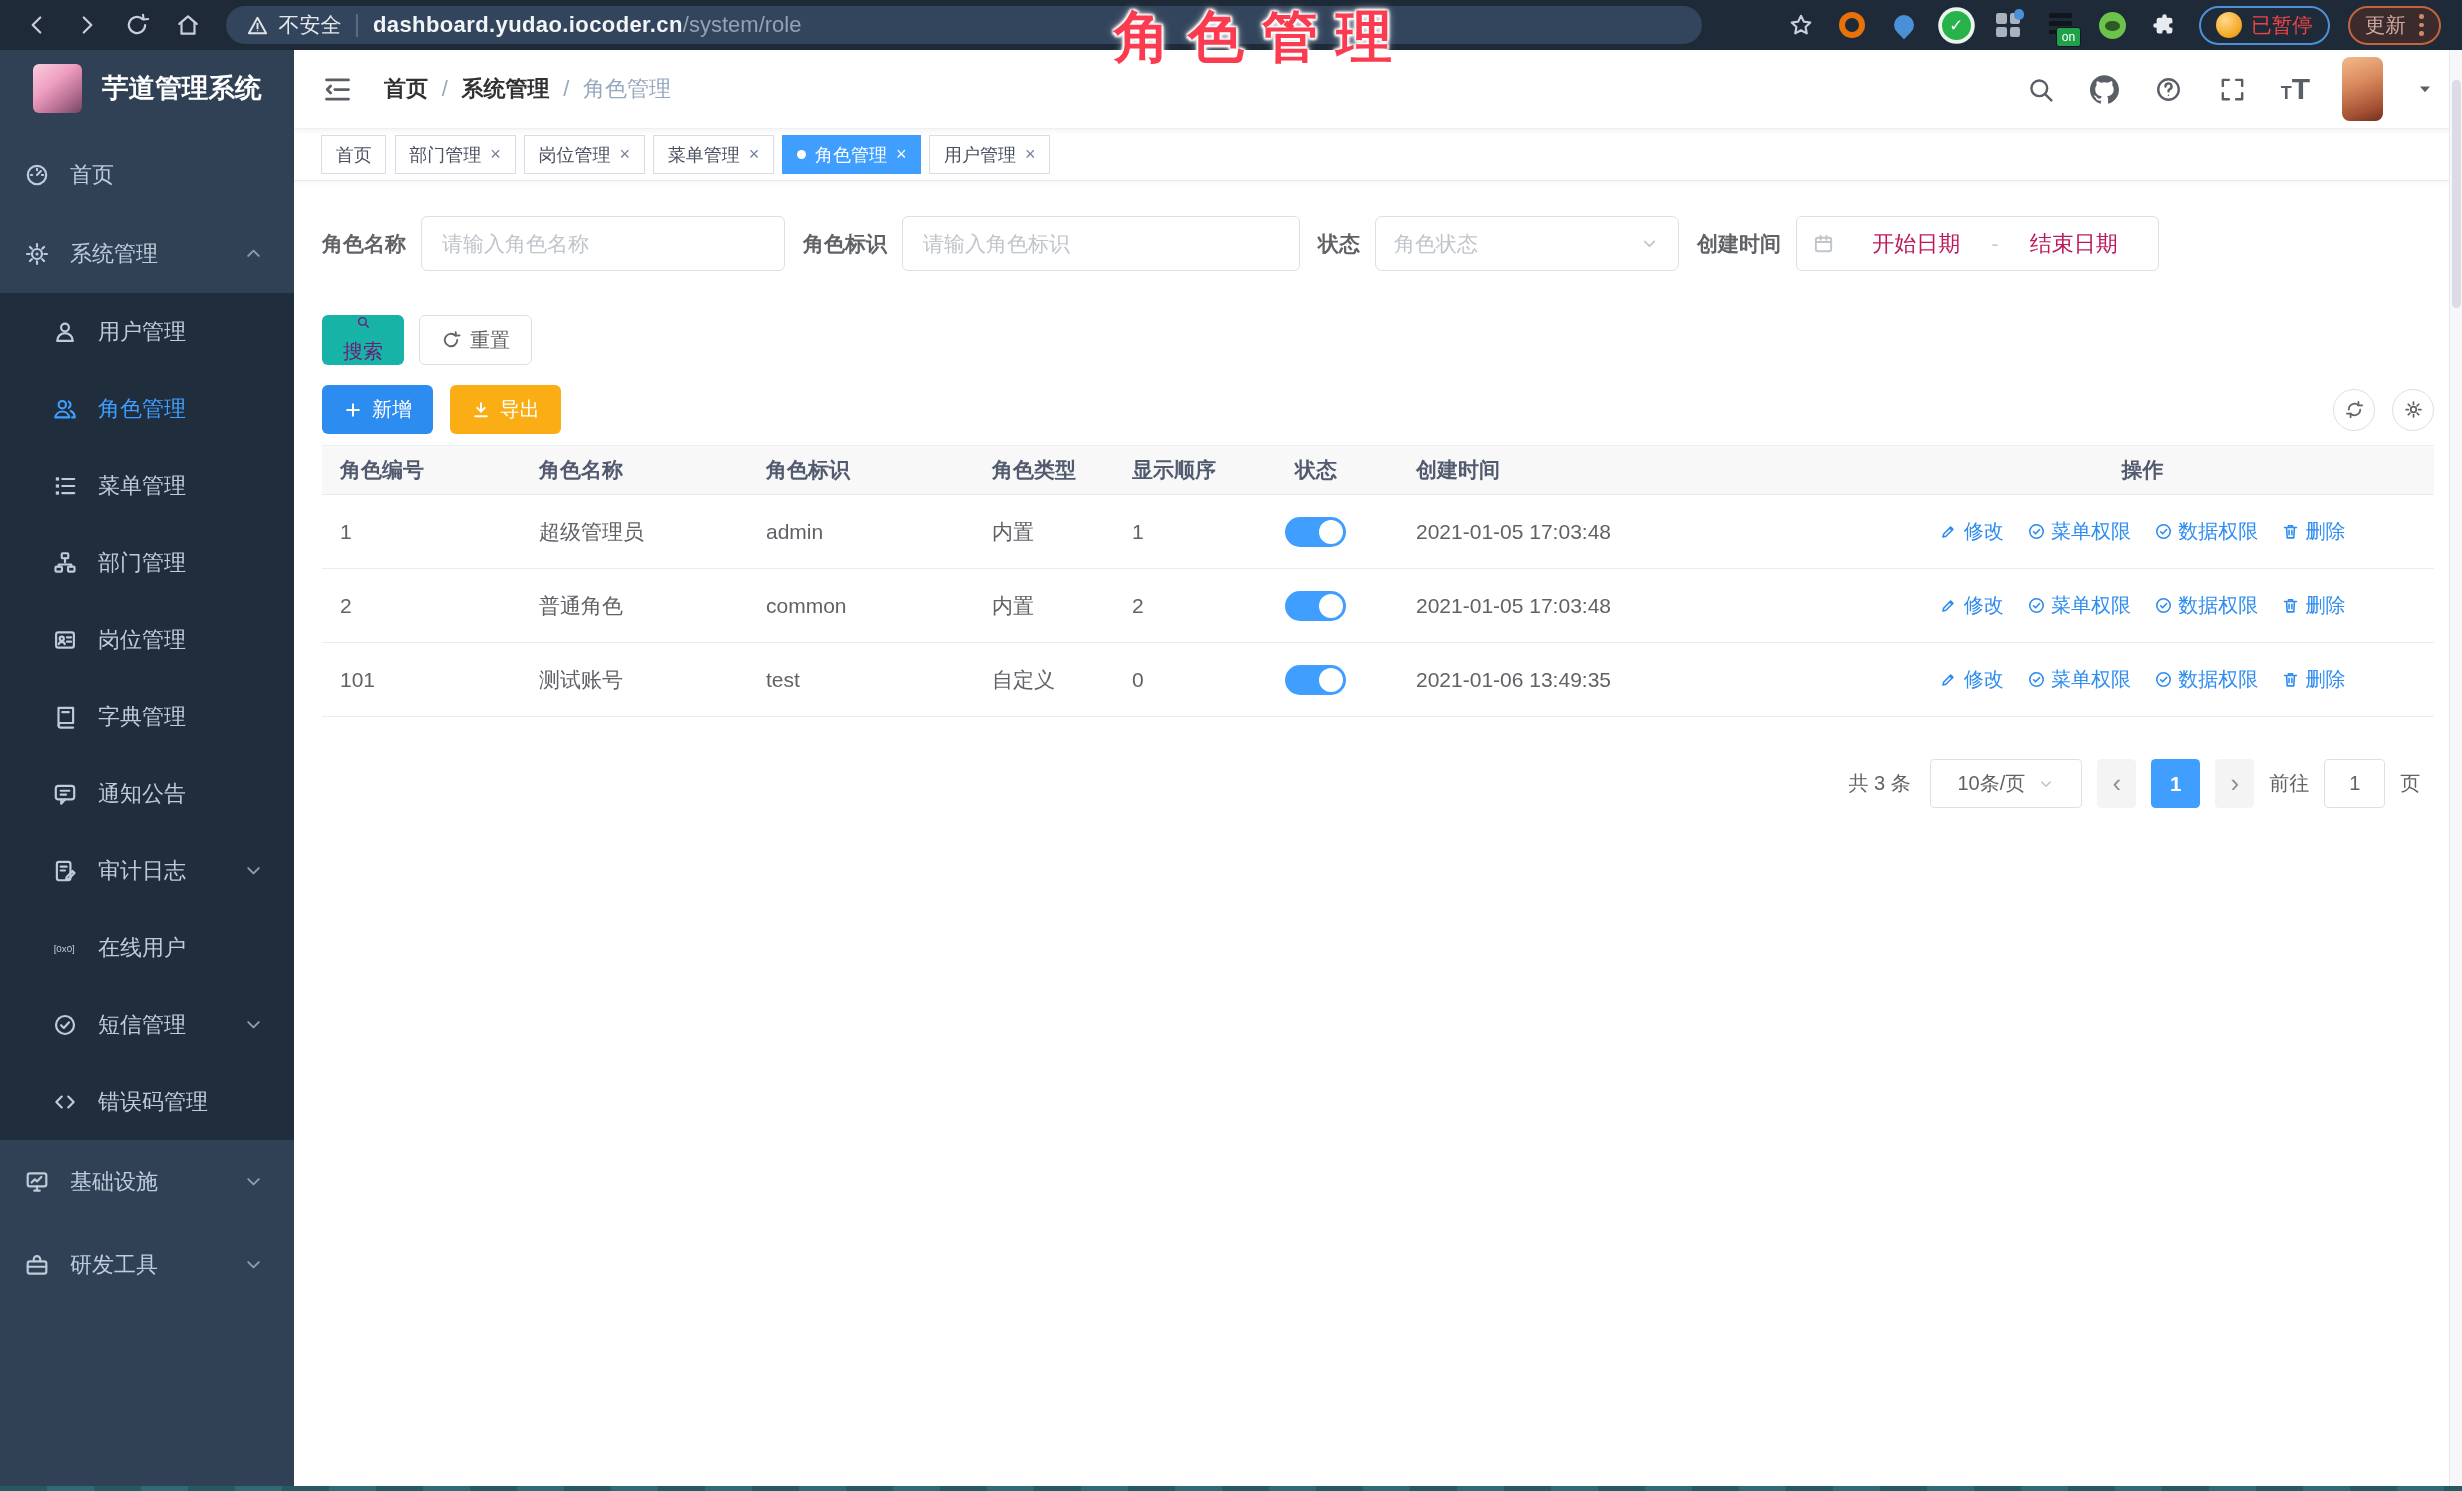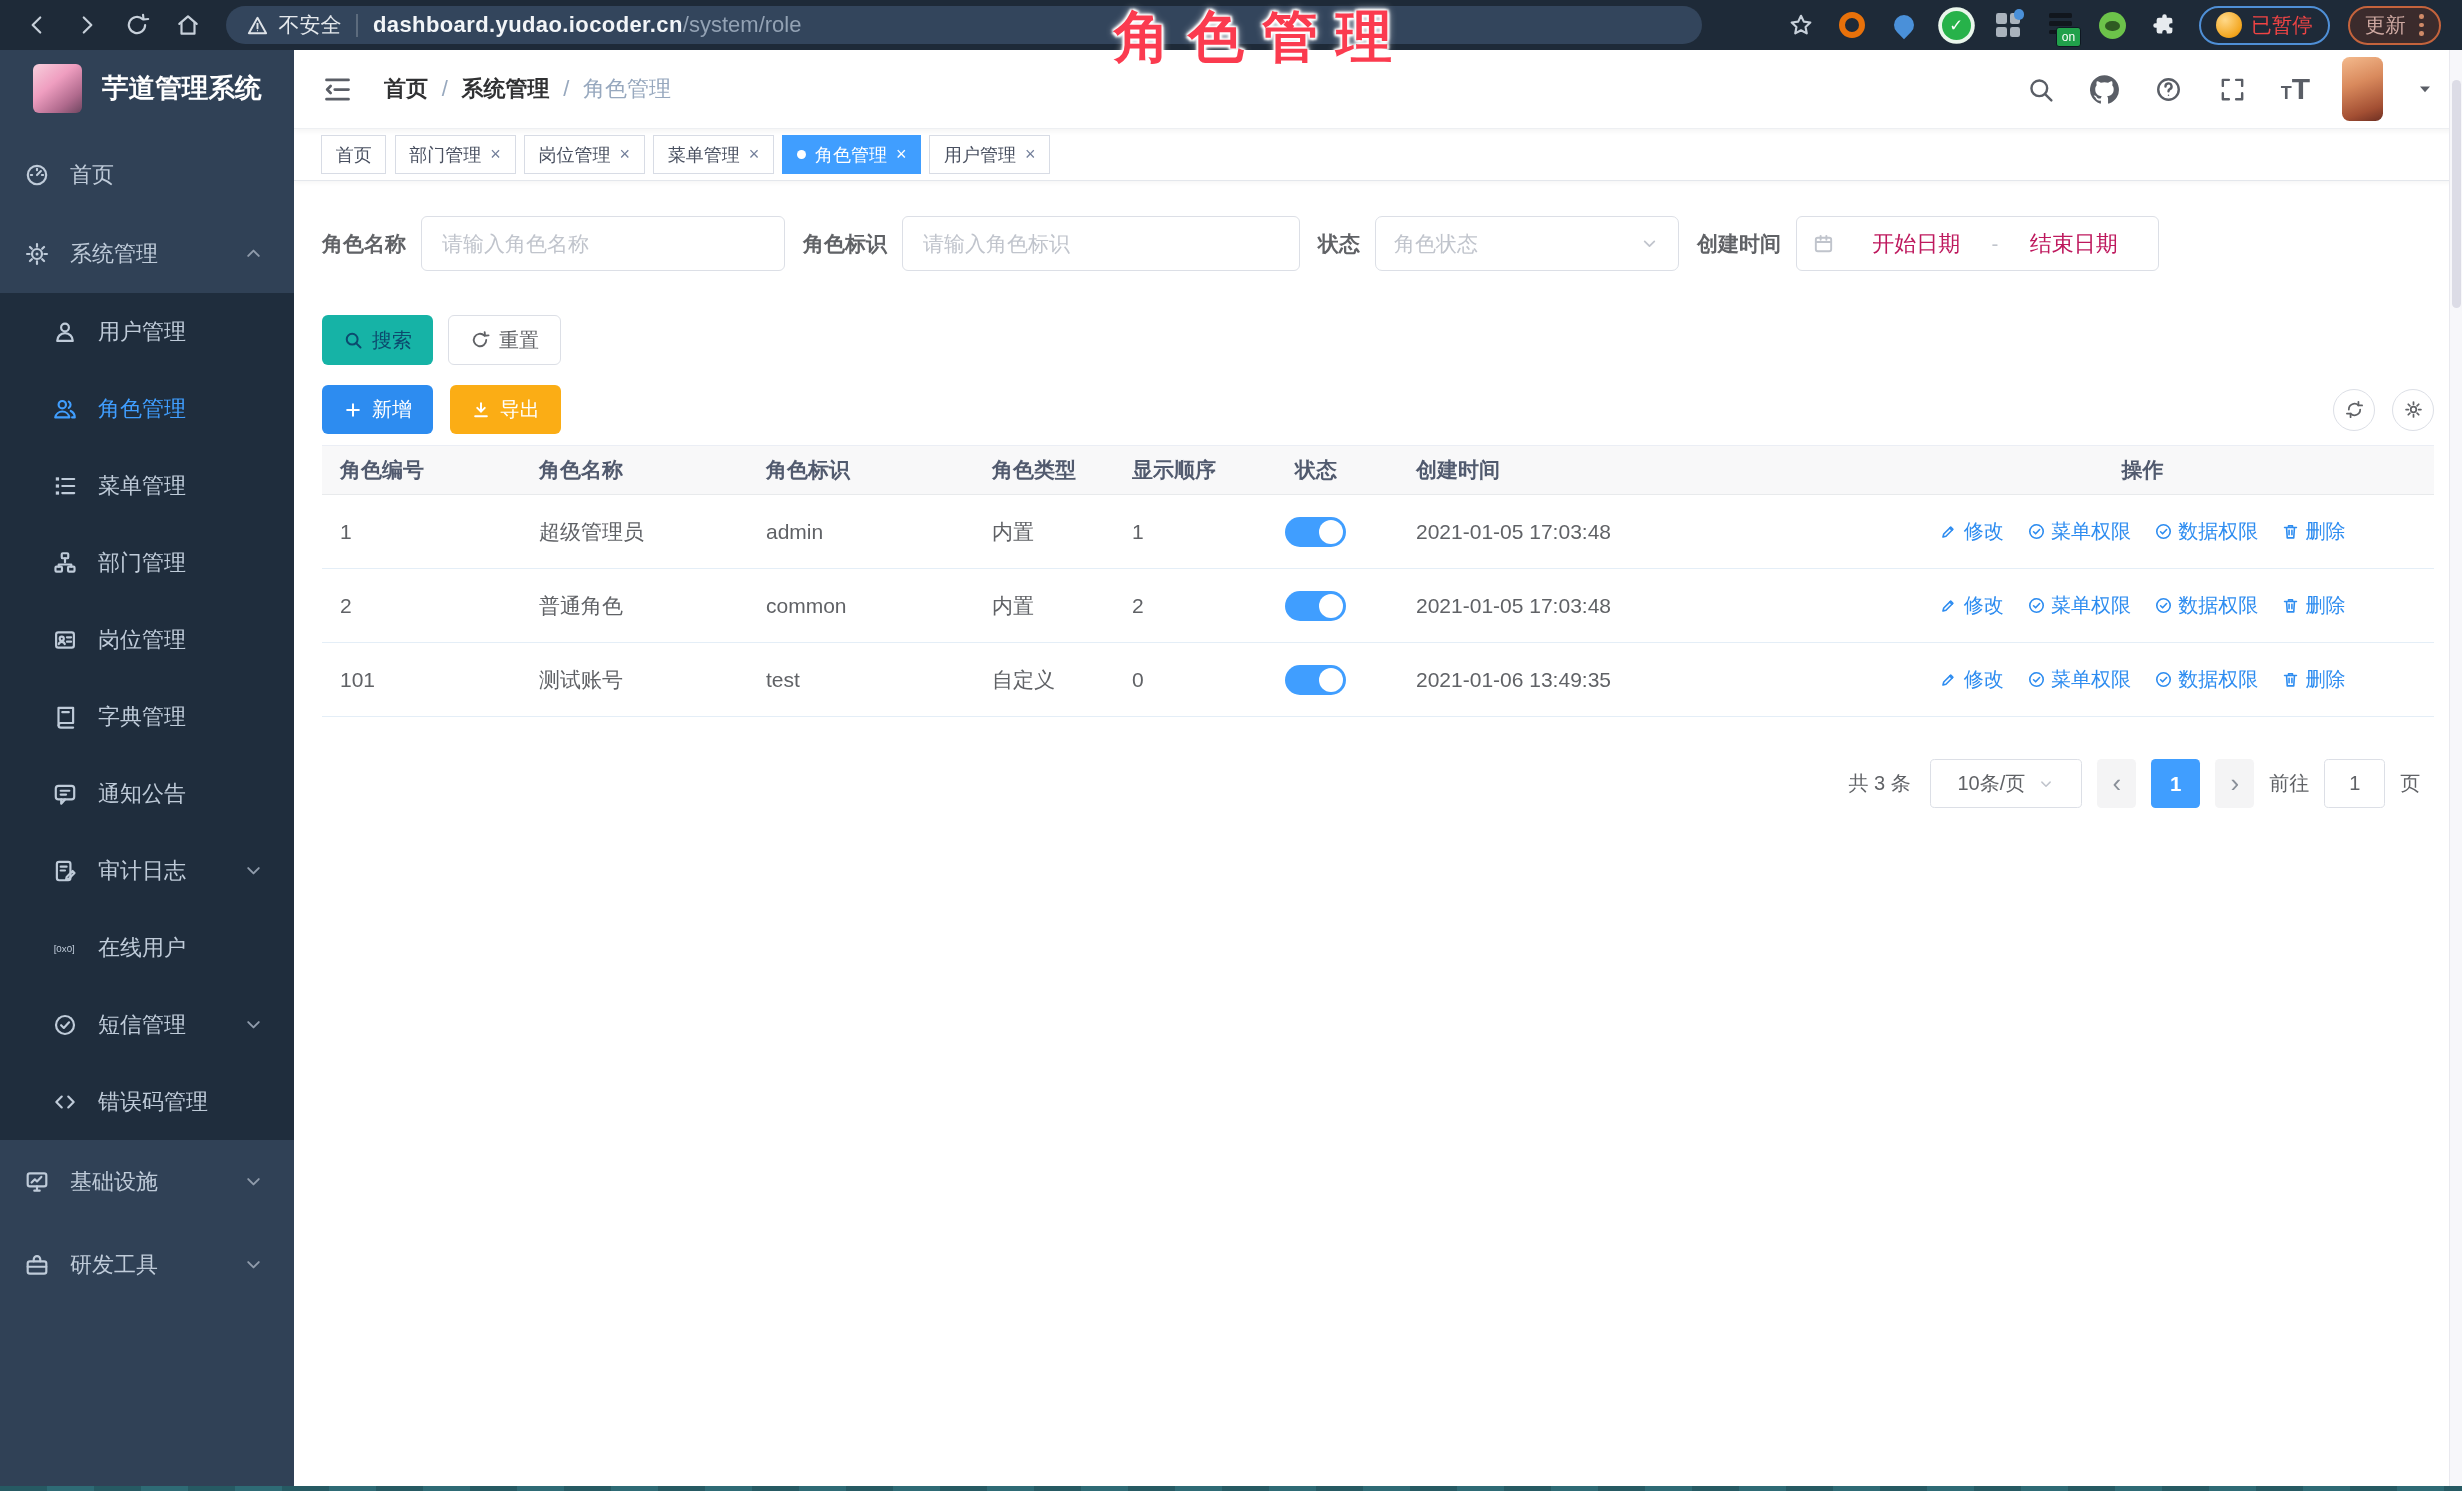--- a/index.html
+++ b/index.html
@@ -102,21 +102,21 @@
   .date-box .cal { width:23px; height:23px; color:#c0c4cc; margin-right:12px; flex:0 0 auto; }
   .date-box .cal svg { width:23px; height:23px; }
   .d-ph { color:#be185d; font-size:22px; flex:1; text-align:center; white-space:nowrap; }
   .d-sep { color:#c0c4cc; font-size:20.5px; margin:0 6px; }
 
   .btn-row { display:flex; align-items:center; }
   .row1 { margin-top:44px; }
   .row2 { margin-top:20px; }
   .btn { display:inline-flex; align-items:center; justify-content:center; gap:9px; height:50px; border-radius:6px; font-size:20px; padding:0 21px; border:none; cursor:pointer; font-family:inherit; white-space:nowrap; }
   .btn svg { width:20px; height:20px; }
-  .btn-search { background:#16b3a6; color:#0c4a6e; }
+  .btn-search { background:#16b3a6; color:#701a75;flex-direction:column; }
   .btn-reset { background:#fff; color:#606266; border:1.5px solid #dcdfe6; margin-left:15px; }
   .btn-add { background:#2d8cf0; color:#fff; height:49px;justify-content:space-between; }
   .btn-export { background:#fbad15; color:#fff; height:49px; margin-left:16.7px; }
   .row2 .spacer { flex:1; }
   .circ-btn { width:42px; height:42px; border-radius:50%; border:1.5px solid #dcdfe6; background:#fff; color:#606266; display:flex; align-items:center; justify-content:center; cursor:pointer; margin-left:16.7px; }
   .circ-btn svg { width:21px; height:21px; }
 
   
   .table { margin-top:11.4px; }
   .tgrid { display:grid; grid-template-columns:199px 227px 226px 140px 163px 121px 453px 1fr; align-items:center; }

